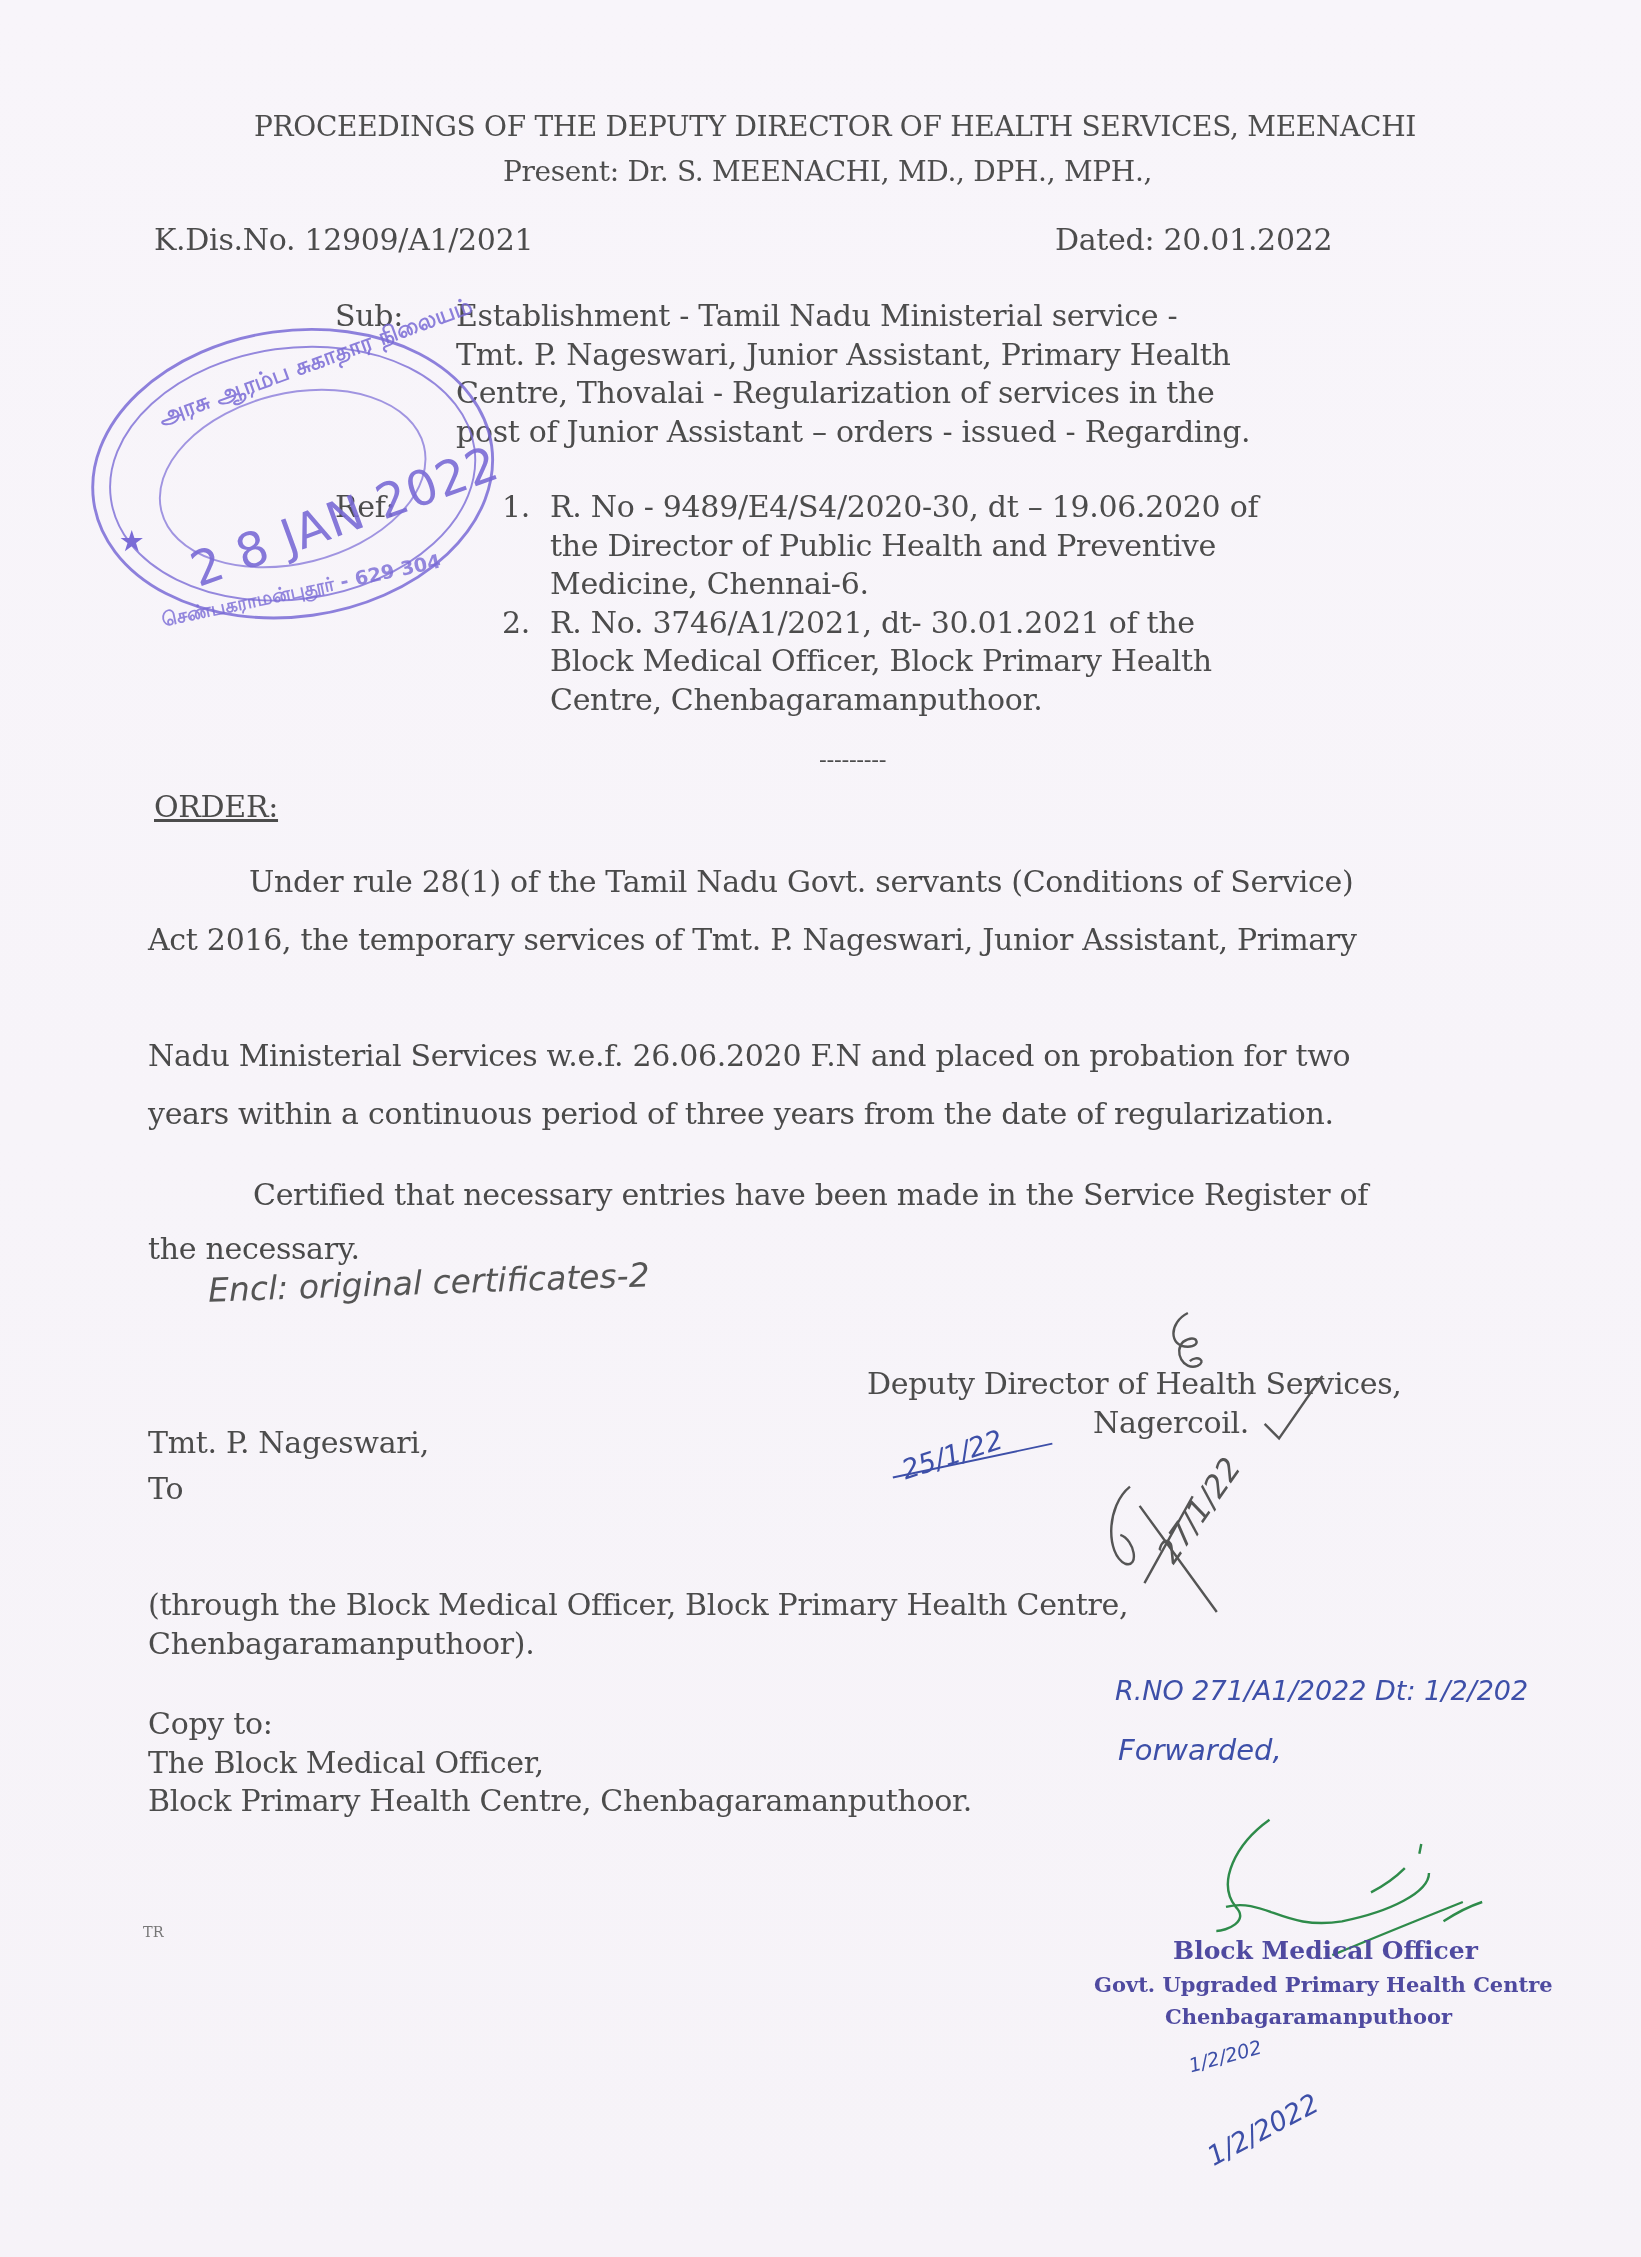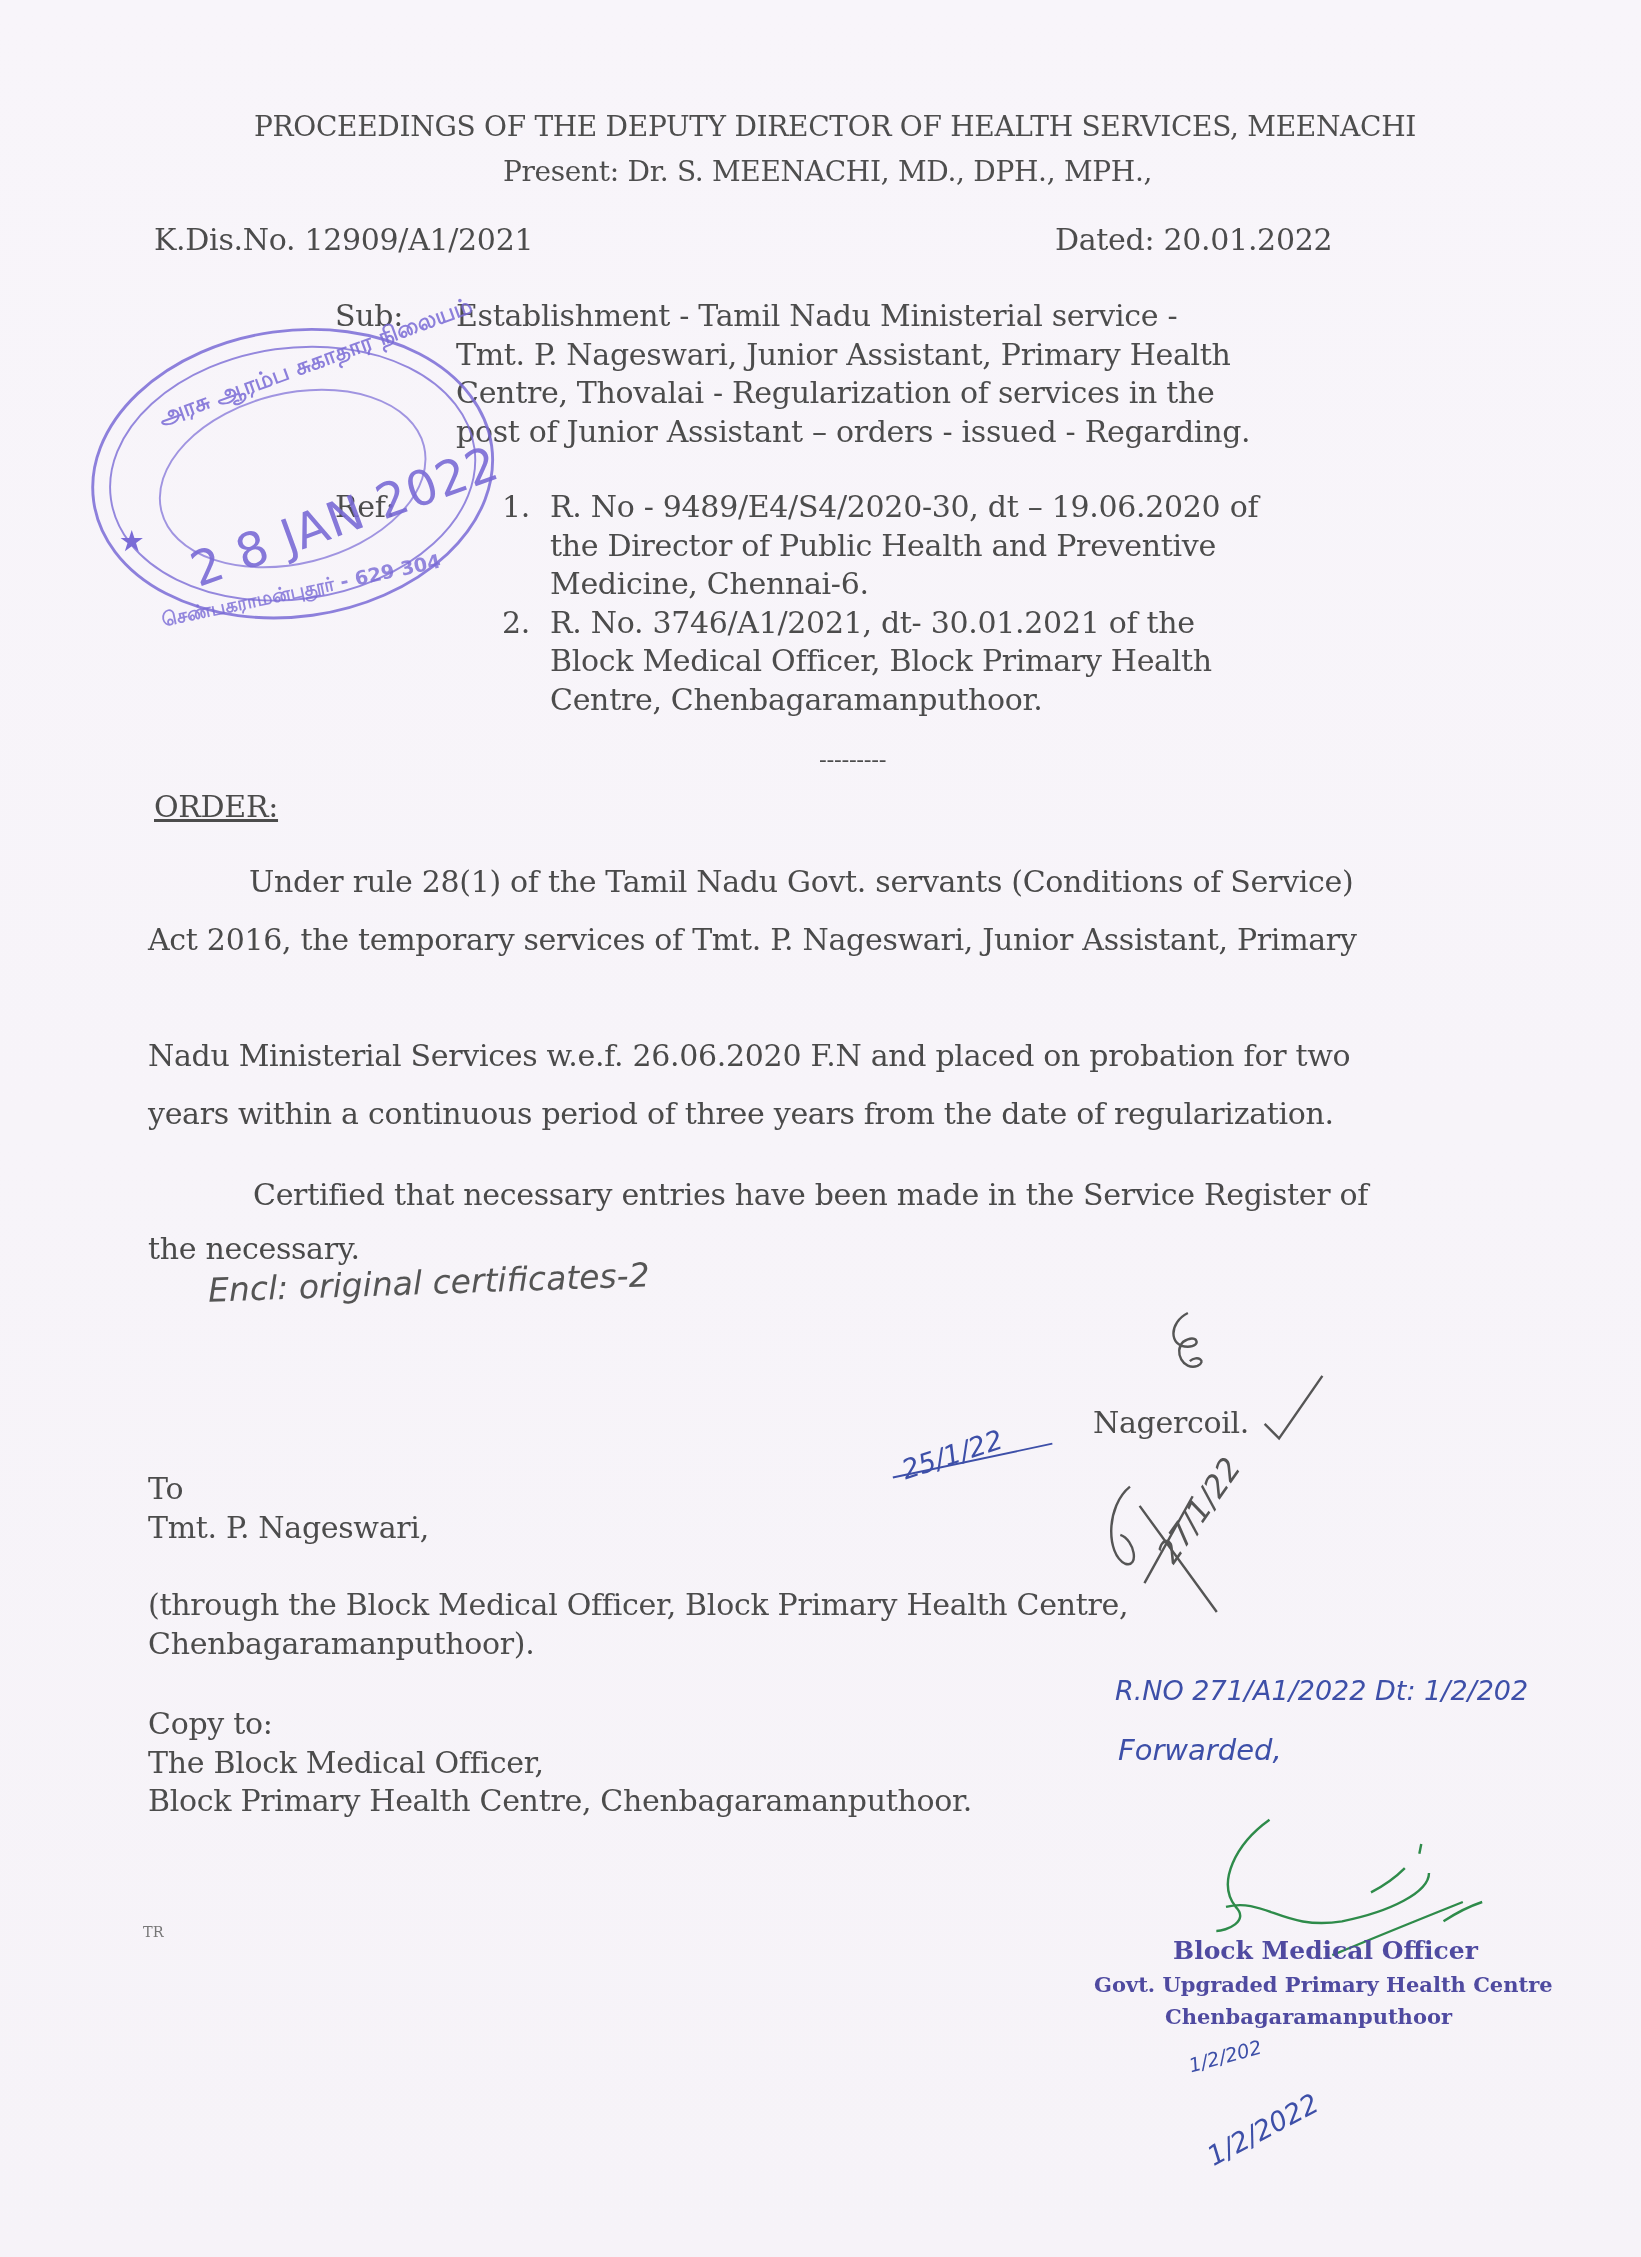--- a/index.html
+++ b/index.html
@@ -65,41 +65,42 @@
   <div class="abs body-line txt" style="left:249px; top:867px;">Under rule 28(1) of the Tamil Nadu Govt. servants (Conditions of Service)</div>
   <div class="abs body-line txt" style="left:148px; top:925px;">Act 2016, the temporary services of Tmt. P. Nageswari, Junior Assistant, Primary</div>
   <div class="abs body-line txt" style="left:148px; top:1041px;">Nadu Ministerial Services w.e.f. 26.06.2020 F.N and placed on probation for two</div>
   <div class="abs body-line txt" style="left:148px; top:1099px;">years within a continuous period of three years from the date of regularization.</div>
 
   <div class="abs body-line txt" style="left:253px; top:1180px;">Certified that necessary entries have been made in the Service Register of</div>
   <div class="abs body-line txt" style="left:148px; top:1234px;">the necessary.</div>
 
   <div class="abs hand" style="left:208px; top:1263px; font-size:33px; color:#555; transform:rotate(-2deg);">Encl: original certificates-2</div>
 
+  <div class="abs txt" style="left:867px; top:1369px;">Deputy Director of Health Services,</div>
   <div class="abs txt" style="left:1093px; top:1408px;">Nagercoil.</div>
 
   <svg style="left:1159px; top:1308px;" width="77" height="87" viewBox="0 0 80 90">
     <path d="M30 5 C10 15 10 40 30 40 C45 40 40 25 25 35 C15 45 25 65 40 60 C50 55 40 48 32 55" fill="none" stroke="#555" stroke-width="2.5"></path>
   </svg>
 
   <div class="abs hand blue-ink" style="left:900px; top:1439px; font-size:27px; transform:rotate(-18deg);">25/1/22</div>
   <svg style="left:888px; top:1429px;" width="174" height="68" viewBox="0 0 180 70">
     <path d="M5 50 L170 15" fill="none" stroke="#3d4fa8" stroke-width="2"></path>
   </svg>
 
   <svg style="left:1101px; top:1448px;" width="193" height="164" viewBox="0 0 200 170">
     <path d="M30 40 C5 60 5 110 25 120 C40 125 35 95 20 90 M45 140 L95 50 M40 60 L120 170" fill="none" stroke="#555" stroke-width="2.5"></path>
   </svg>
   <div class="abs hand" style="left:1139px; top:1492px; font-size:31px; color:#555; transform:rotate(-55deg);">27/1/22</div>
   <svg style="left:1255px; top:1371px;" width="77" height="77" viewBox="0 0 80 80">
     <path d="M10 55 L25 70 L70 5" fill="none" stroke="#555" stroke-width="2.5"></path>
   </svg>
 
   <div class="abs txt" style="left:148px; top:1474px;">To</div>
-  <div class="abs txt" style="left:148px; top:1513px;">Tmt. P. Nageswari,</div>
+  <div class="abs txt" style="left:148px; top:1428px;">Tmt. P. Nageswari,</div>
   <div class="abs txt" style="left:148px; top:1590px;">(through the Block Medical Officer, Block Primary Health Centre,</div>
   <div class="abs txt" style="left:148px; top:1629px;">Chenbagaramanputhoor).</div>
 
   <div class="abs txt" style="left:148px; top:1709px;">Copy to:</div>
   <div class="abs txt" style="left:148px; top:1748px;">The Block Medical Officer,</div>
   <div class="abs txt" style="left:148px; top:1786px;">Block Primary Health Centre, Chenbagaramanputhoor.</div>
 
   <div class="abs" style="left:143px; top:1924px; font-size:14.5px; color:#777;">TR</div>
 
   <div class="abs hand blue-ink" style="left:1115px; top:1675px; font-size:27px;">R.NO 271/A1/2022  Dt: 1/2/202</div>

